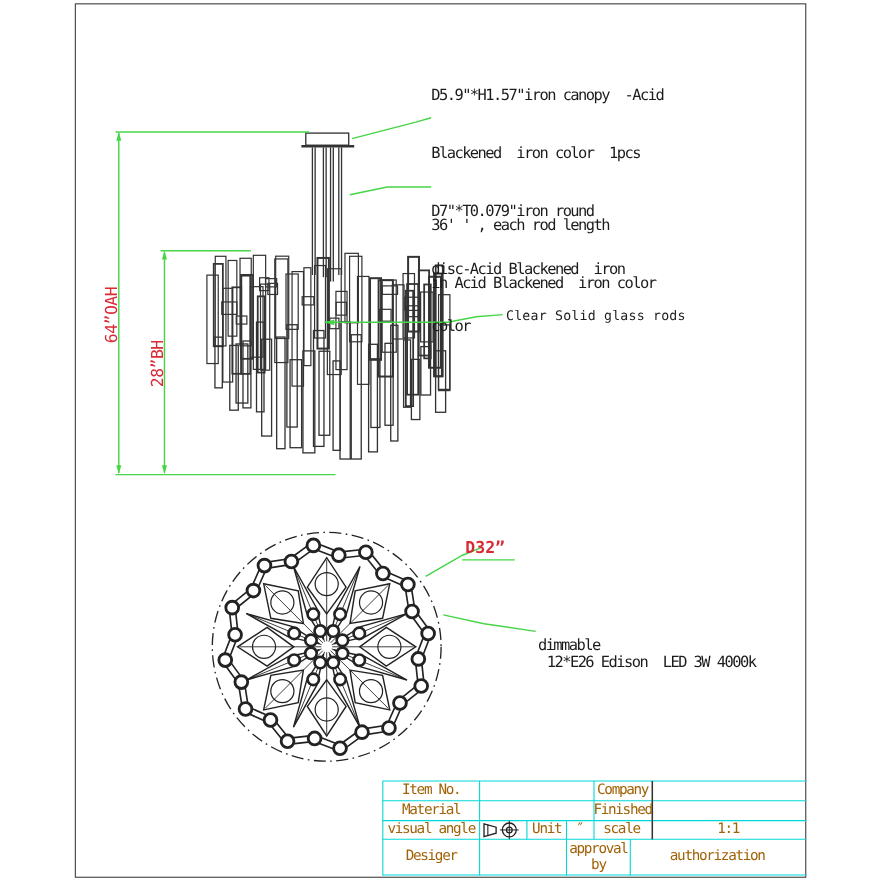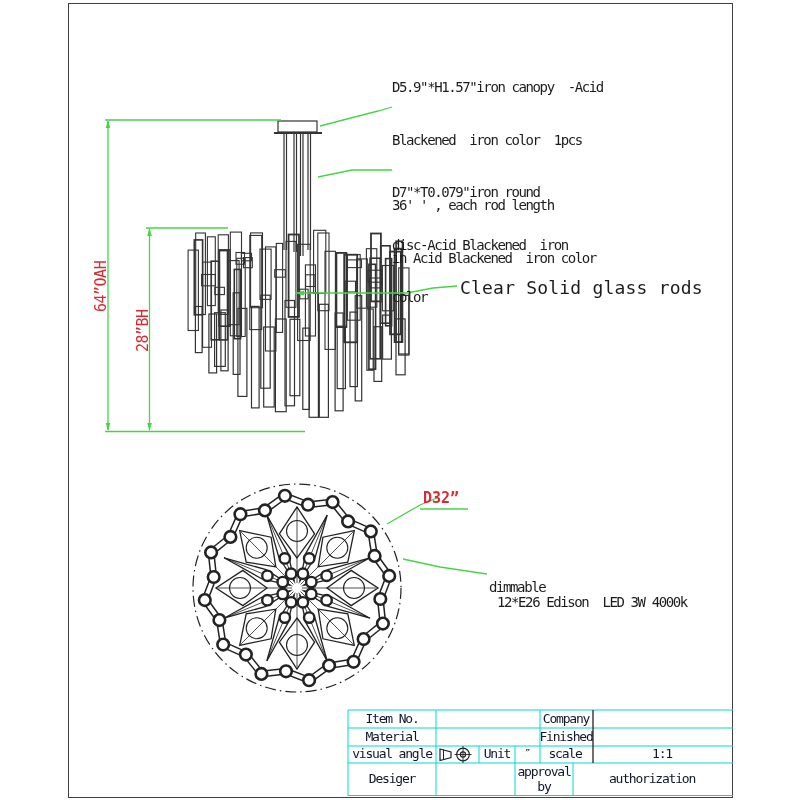--- a/index.html
+++ b/index.html
@@ -1,25 +1,25 @@
 <!DOCTYPE html>
 <html><head>
 <meta charset="utf-8">
 <style>
   html,body{margin:0;padding:0;background:#fff;}
   .canvas{position:relative;width:800px;height:800px;background:#ffffff;
           font-family:"DejaVu Sans Mono","Liberation Mono",monospace;color:#1c1c1c;overflow:hidden;}
   .frame{position:absolute;left:68px;top:3px;width:663px;height:793px;border:1.5px solid #3f3f3f;}
   svg.art{position:absolute;left:0;top:0;}
   .note{position:absolute;font-size:14px;letter-spacing:-1.4px;line-height:17.5px;white-space:pre;color:#1c1c1c;}
-  .glass{font-size:18px;letter-spacing:0.2px;}
+  .glass{font-size:12px;letter-spacing:0.2px;}
   .vdim{position:absolute;font-size:15px;letter-spacing:-0.5px;color:#d92b35;
         transform:rotate(-90deg);transform-origin:0 0;white-space:pre;}
   .dlabel{position:absolute;font-size:15px;letter-spacing:0;color:#d92b35;white-space:pre;font-weight:bold;}
-  .cell{position:absolute;font-size:13px;letter-spacing:-1.2px;white-space:pre;color:#0f172a;
+  .cell{position:absolute;font-size:13px;letter-spacing:-1.2px;white-space:pre;color:#a16207;
         transform:translate(-50%,-50%);line-height:14px;text-align:center;}
 </style>
 </head>
 <body>
 
 <div class="canvas">
 
   <div class="frame"></div>
 
   <svg class="art" width="800" height="800" viewBox="0 0 800 800">

